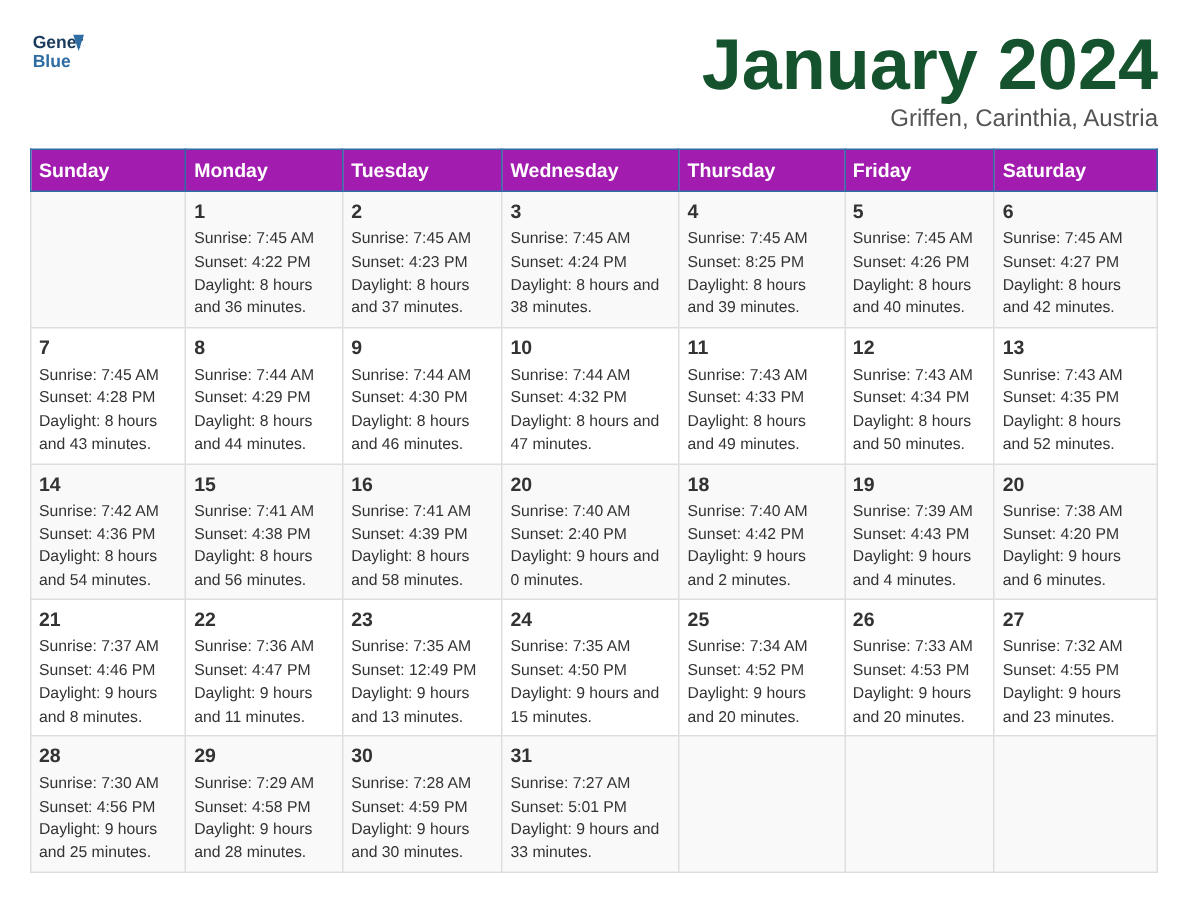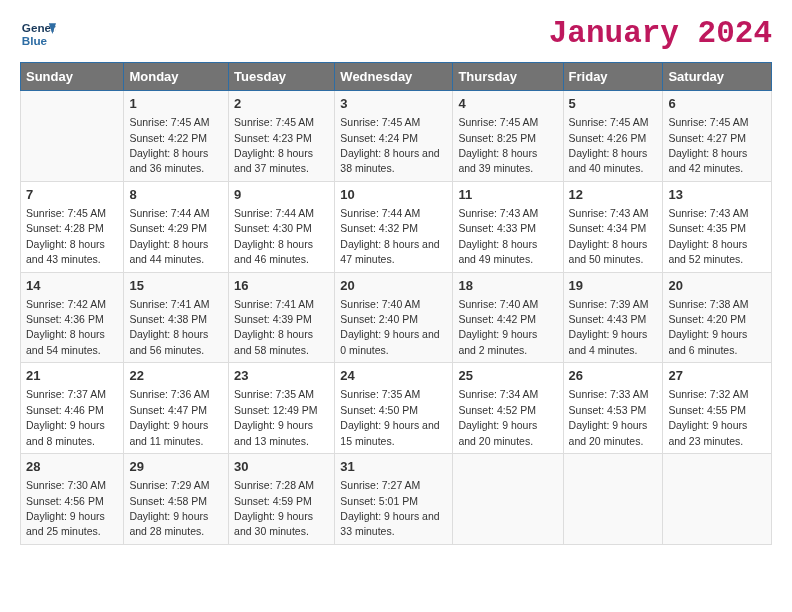--- a/index.html
+++ b/index.html
@@ -26,36 +26,35 @@
       gap: 4px;
     }
     .logo-icon {
       width: 36px;
       height: 36px;
     }
     .title-area {
       text-align: right;
     }
     .main-title {
-      font-size: 31px;
+      font-size: 48px;
       font-weight: bold;
-      color: #be185d;
-      font-family: Liberation Mono, monospace;
+      color: #14532d;
     }
     .subtitle {
       font-size: 16px;
       color: #555;
     }
     table {
       width: 100%;
       border-collapse: collapse;
       font-size: 11px;
     }
     thead tr th {
-      background-color: #737373;
+      background-color: #a21caf;
       color: #fff;
       padding: 6px 5px;
       text-align: left;
       font-size: 13px;
       font-weight: bold;
       border: 1px solid #2e6da4;
     }
     tbody tr {
       border-bottom: 1px solid #ccc;
     }
@@ -92,20 +91,21 @@
   <div class="header-area">
     <div class="logo">
       <svg class="logo-icon" viewBox="0 0 40 40">
         <text x="2" y="18" font-size="13" font-weight="bold" fill="#1a3a5c">General</text>
         <text x="2" y="32" font-size="13" font-weight="bold" fill="#2e6da4">Blue</text>
         <polygon points="32,8 40,8 36,20" fill="#2e6da4"></polygon>
       </svg>
     </div>
     <div class="title-area">
       <div class="main-title">January 2024</div>
+      <div class="subtitle">Griffen, Carinthia, Austria</div>
     </div>
   </div>
 
   <table>
     <thead>
       <tr>
         <th>Sunday</th>
         <th>Monday</th>
         <th>Tuesday</th>
         <th>Wednesday</th>

